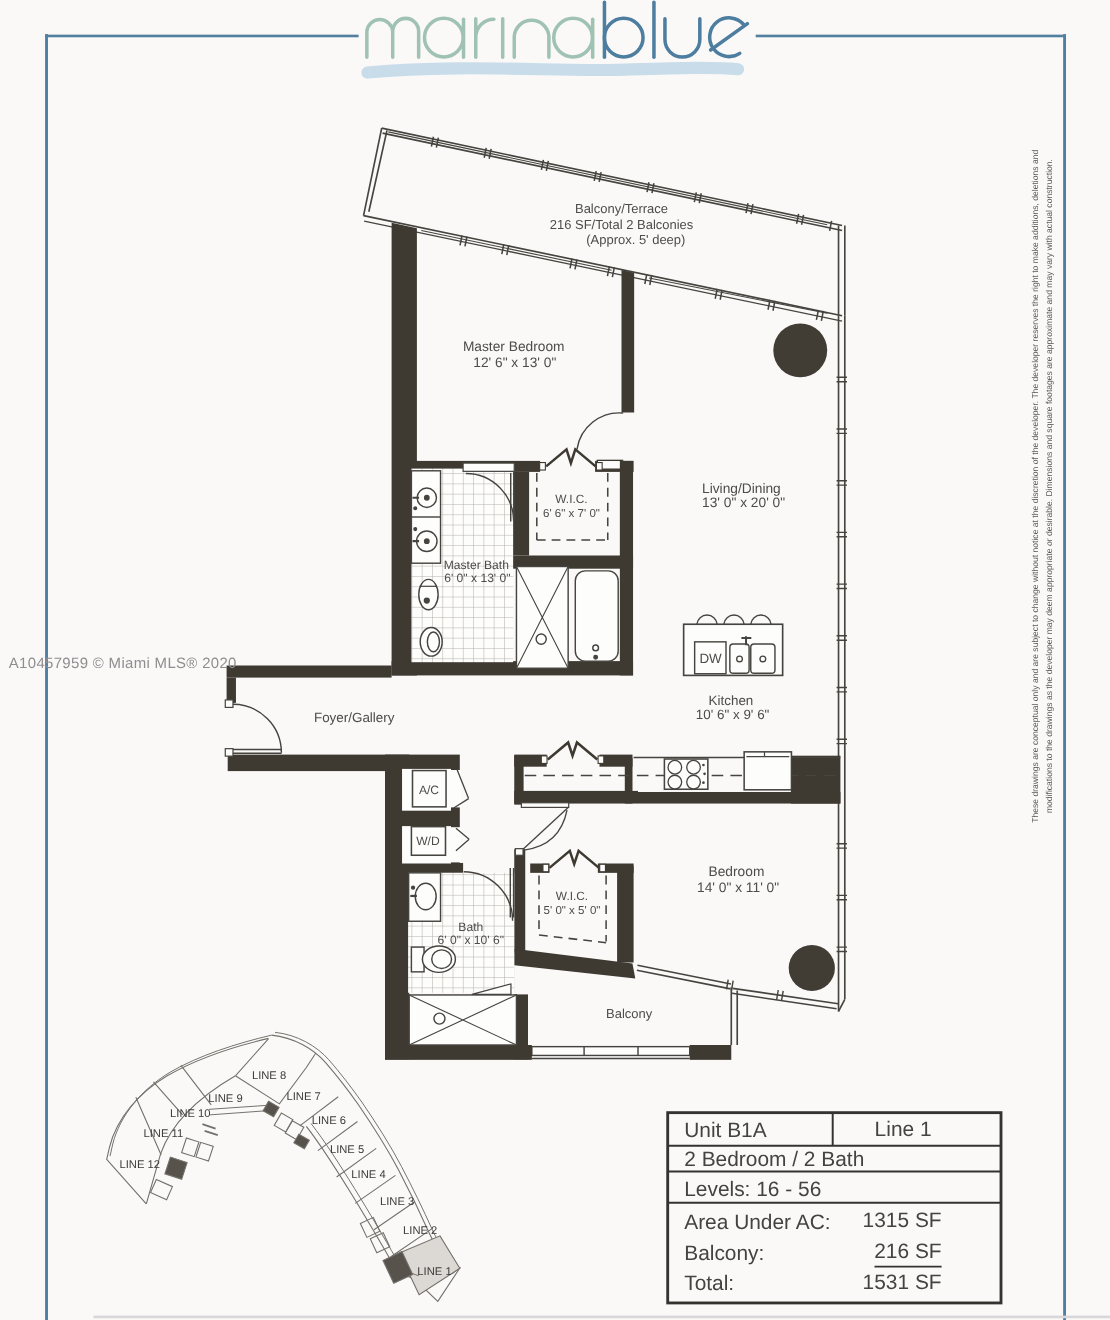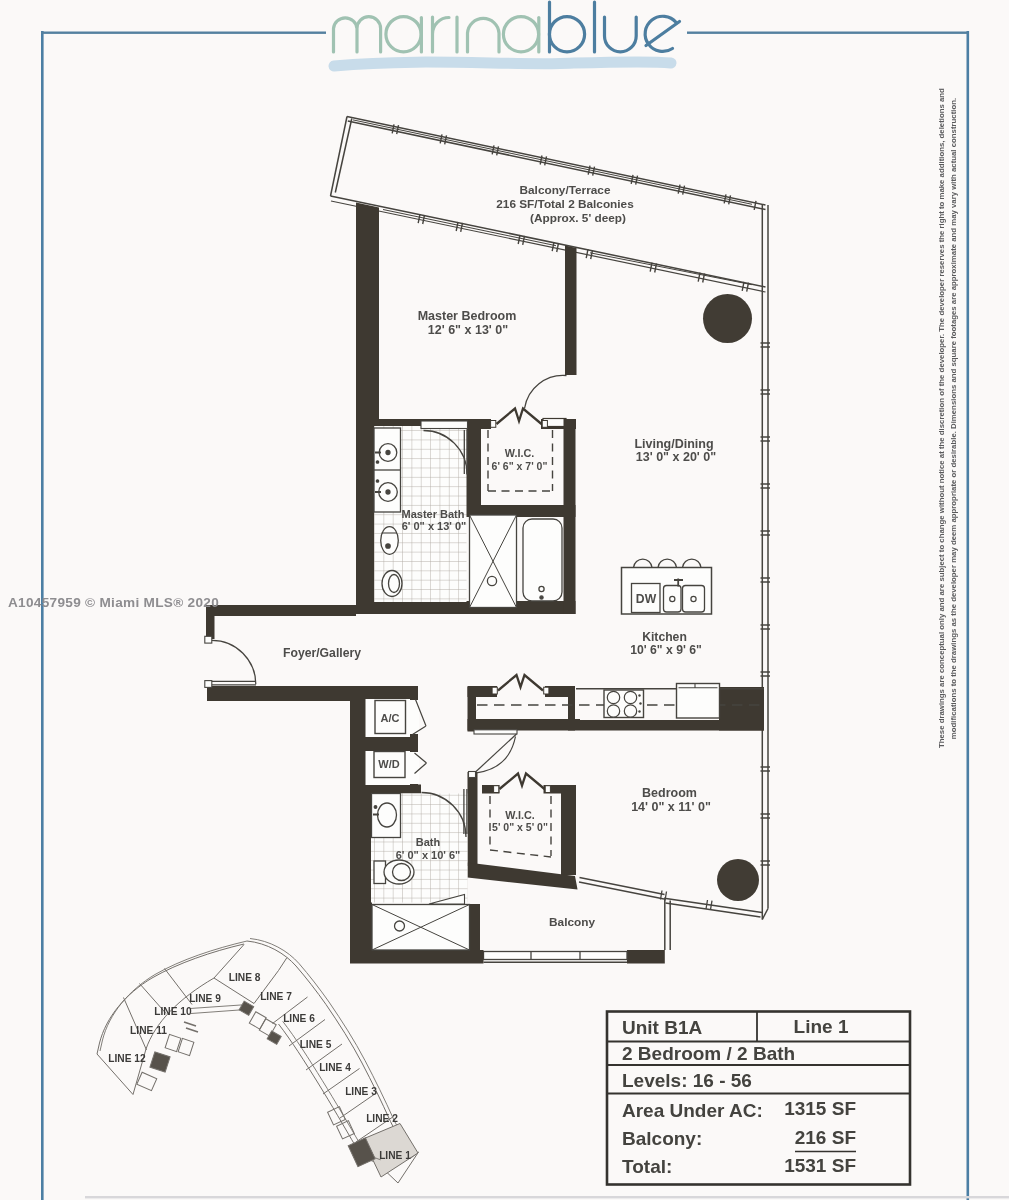--- a/index.html
+++ b/index.html
@@ -1,18 +1,18 @@
 <!DOCTYPE html>
 <html><head>
 <meta charset="utf-8">
 <style>
   html,body{margin:0;padding:0;}
   body{width:1009px;height:1200px;background:#fbf9f8;overflow:hidden;
        font-family:"Liberation Sans", sans-serif;}
-  #page{position:relative;width:1009px;height:1200px;font-weight:bold;}
+  #page{position:relative;width:1009px;height:1200px;}
   svg{position:absolute;left:0;top:0;}
   .lbl{font-family:"Liberation Sans", sans-serif;fill:#4d4c4a;}
 </style>
 </head>
 <body>
 <div id="page">
 <svg width="1009" height="1200" viewBox="0 0 1009 1200">
 
   <g id="frame">
     <rect x="41" y="31" width="2.6" height="1169" fill="#4c7fa4"></rect>

